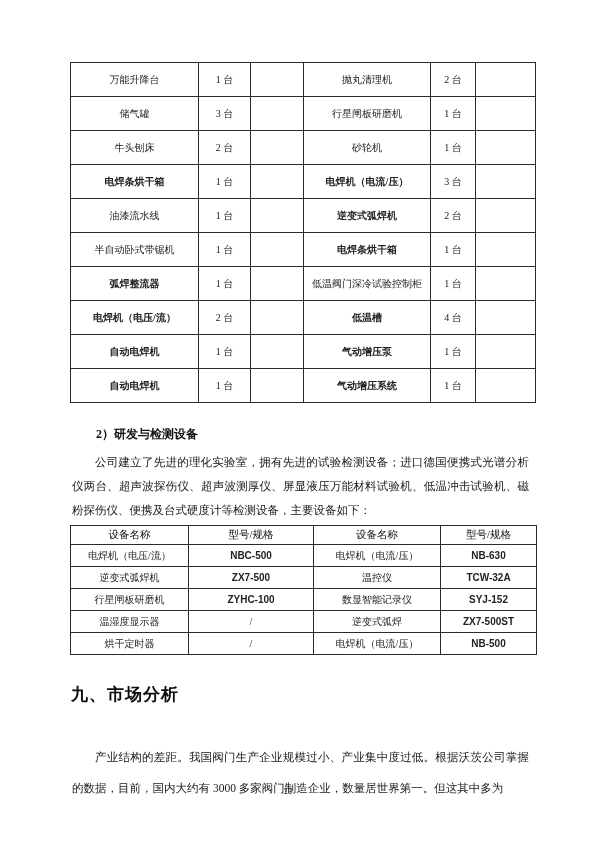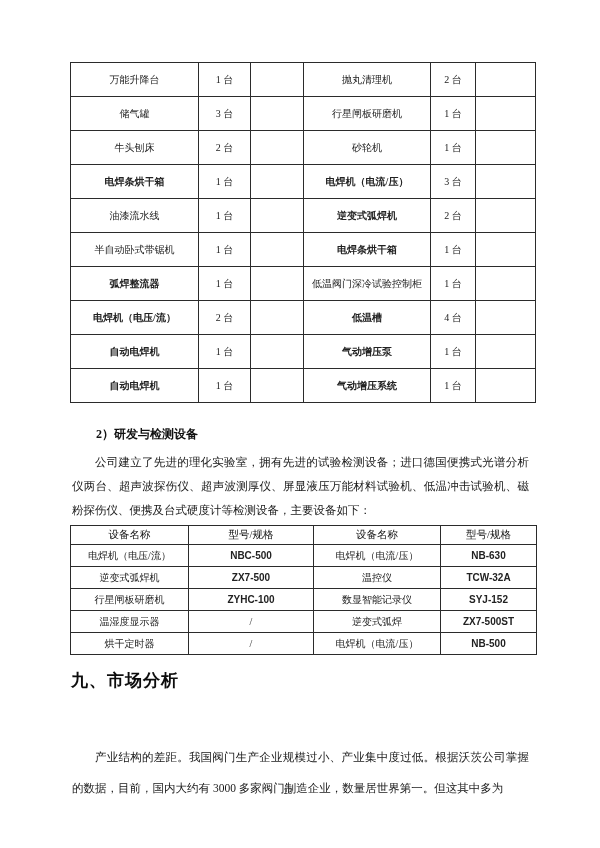--- a/index.html
+++ b/index.html
@@ -32,21 +32,21 @@
     position:absolute;left:96px;top:426px;
     font-size:12px;font-weight:bold;color:#111;
   }
   .para{
     position:absolute;margin:0;text-align:justify;text-indent:2em;
     font-size:11.5px;color:#181818;
   }
   .p1{left:72px;top:450px;width:457px;line-height:24px;}
   .p2{left:72px;top:742px;width:457px;line-height:31px;}
   .big-heading{
-    position:absolute;left:71px;top:669px;
+    position:absolute;left:71px;top:683px;
     font-family:"Liberation Sans","DejaVu Sans",sans-serif;
     font-size:17px;font-weight:bold;color:#0d0d0d;letter-spacing:1px;
   }
   .pageno{
     position:absolute;top:786px;left:0;width:576px;text-align:center;
     font-family:"Liberation Sans","DejaVu Sans",sans-serif;
     font-size:8.5px;color:#333;
   }
 </style>
 </head>

